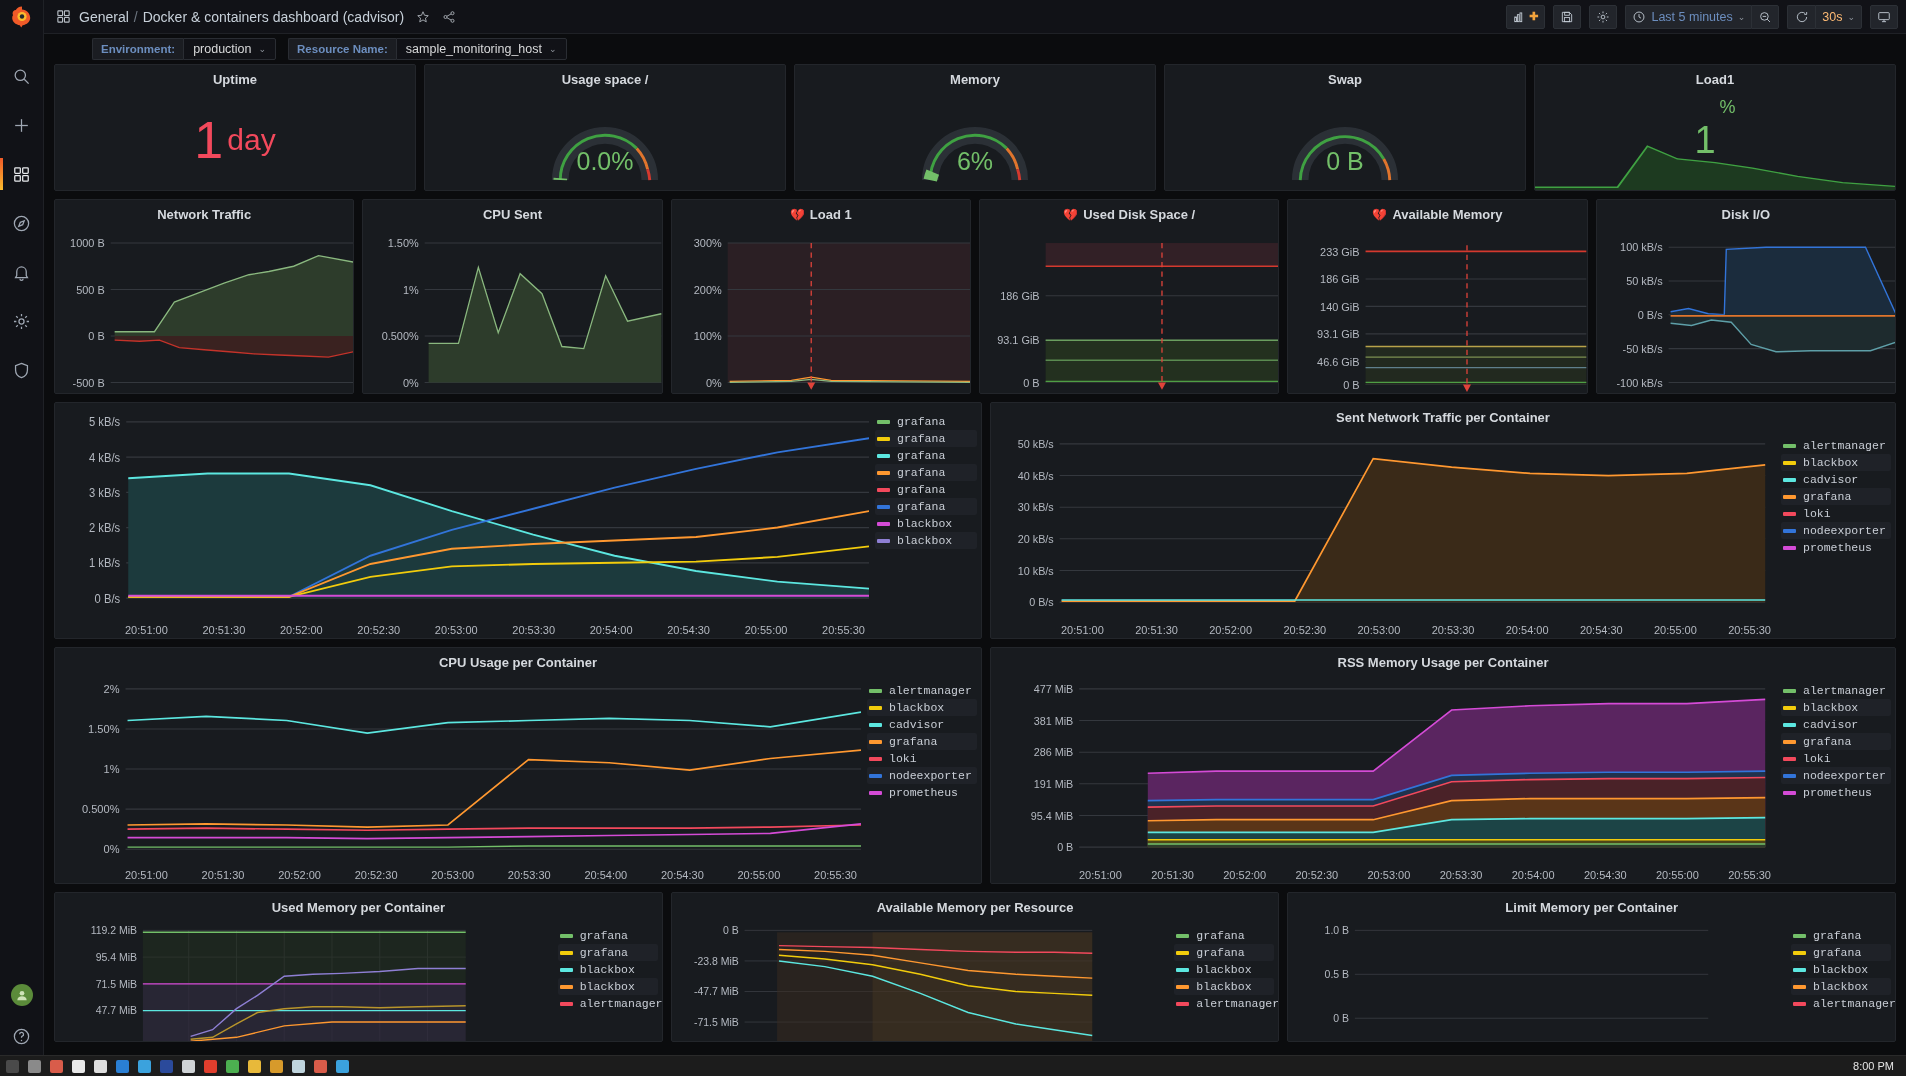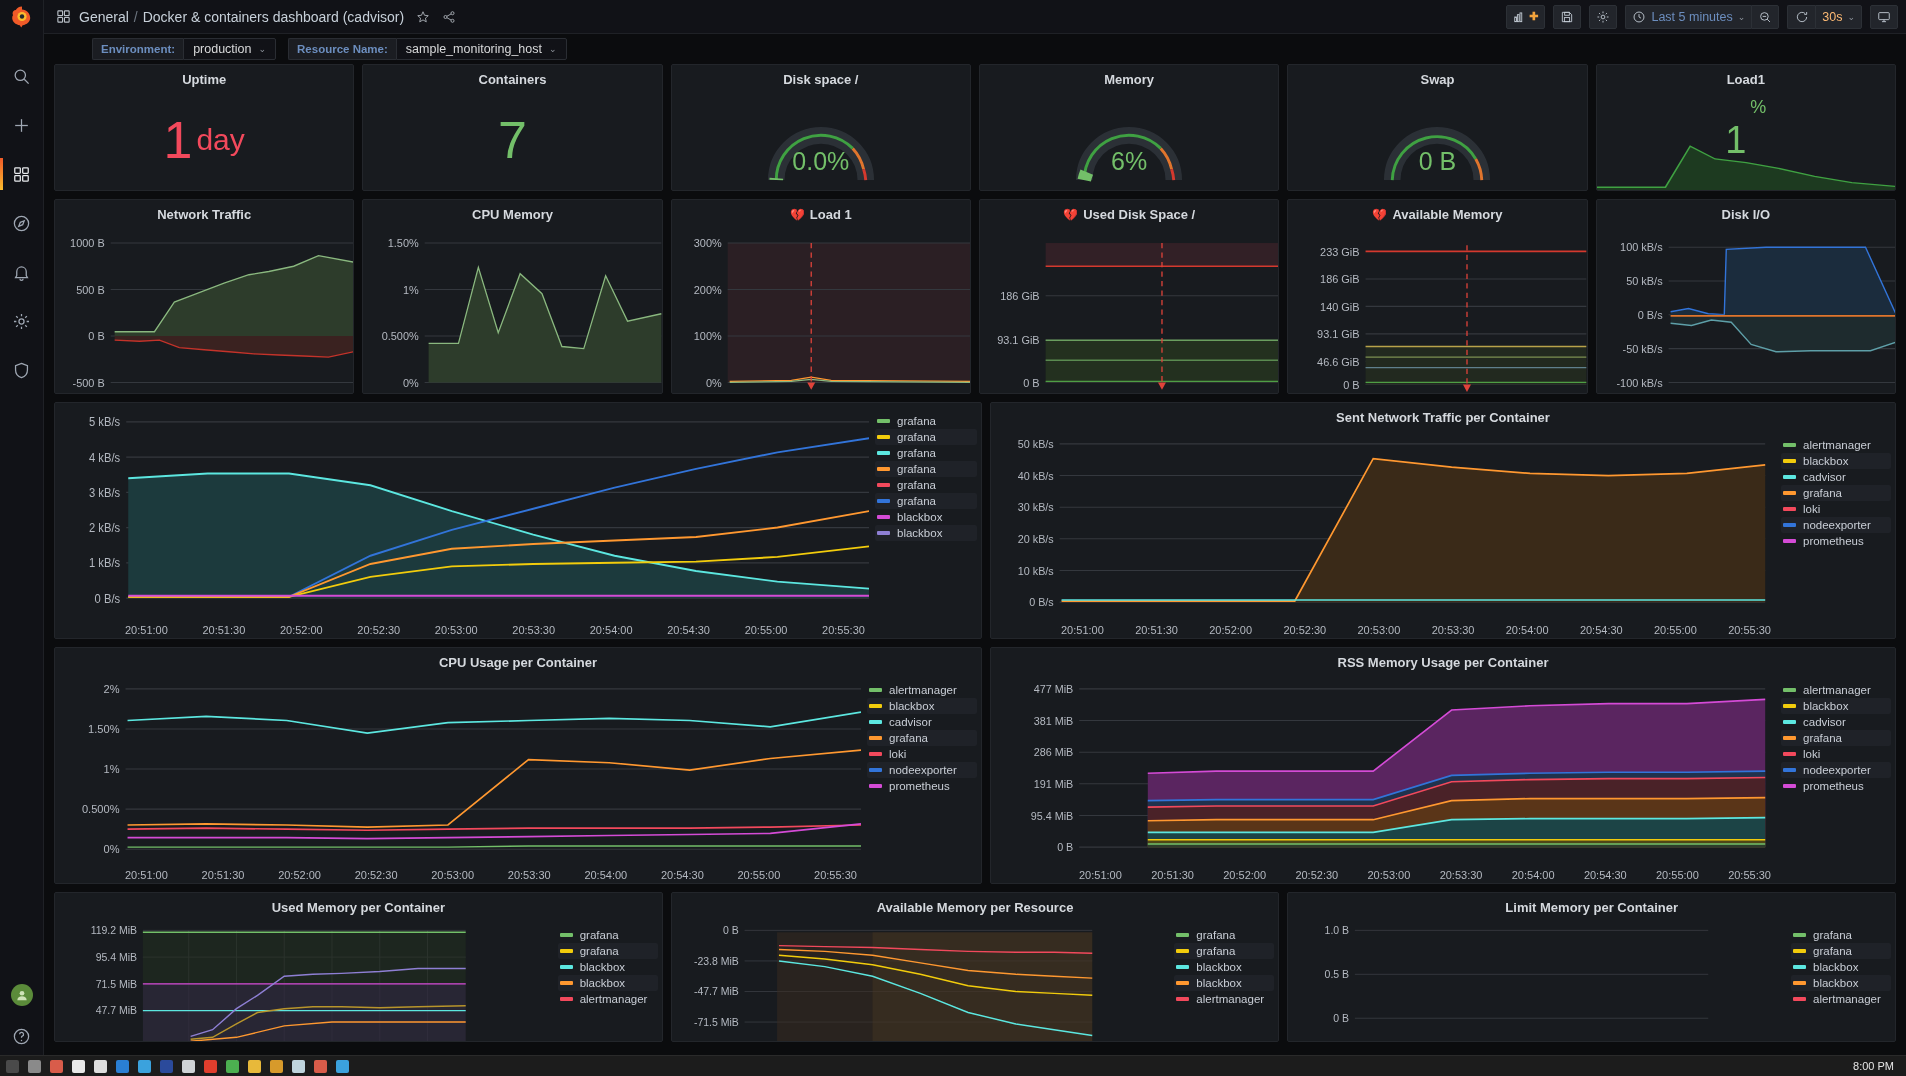--- a/index.html
+++ b/index.html
@@ -99,21 +99,21 @@
   .stat-unit.sm { font-size: 18px; align-self: flex-start; margin-top: 8px; }
   .green { color: #73bf69; }
   .redc { color: #f2495c; }
 
   
   .gauge-wrap { display: flex; align-items: flex-end; justify-content: center; height: 100%; padding-bottom: 6px; }
   .gauge-val { position: absolute; width: 100%; text-align: center; bottom: 14px; font-size: 25px; color: #73bf69; }
 
   
   .legend { display: flex; flex-direction: column; font-size: 11.5px; padding: 10px 4px 4px 6px; overflow: hidden; }
-  .lrow { display: flex; align-items: center; gap: 7px; padding: 2px 6px 2px 2px; border-radius: 2px; white-space: nowrap; }
+  .lrow { display: flex; align-items: center; gap: 7px; padding: 2px 6px 2px 2px; border-radius: 2px; white-space: nowrap; font-family: Liberation Mono, monospace; }
   .lrow:nth-child(even) { background: #1f2228; }
   .lswatch { width: 13px; height: 4px; border-radius: 1px; flex: 0 0 13px; }
   .lname { color: #c9ced6; }
 
   .graph-area { display: flex; height: 100%; }
   .plot { flex: 1; min-width: 0; position: relative; }
   .plot svg { width: 100%; height: 100%; display: block; }
 
   .axis-txt { font-size: 11px; fill: #b4b9c1; font-family: "Liberation Sans", sans-serif; }
   .grid-l { stroke: #34383e; stroke-width: 1; }
@@ -321,29 +321,23 @@
       <div class="row" style="height:127px">
 
         <div class="panel" style="flex:1">
           <div class="ptitle">Uptime</div>
           <div class="pbody stat-big">
             <span class="stat-num redc">1</span>
             <span class="stat-unit redc">day</span>
           </div>
         </div>
 
-        <div class="panel" style="flex:1">
-          <div class="ptitle">Containers</div>
-          <div class="pbody stat-big">
-            <span class="stat-num green">7</span>
-          </div>
-        </div>
-
-        <div class="panel" style="flex:1">
-          <div class="ptitle">Disk space /</div>
+
+        <div class="panel" style="flex:1">
+          <div class="ptitle">Usage space /</div>
           <div class="pbody">
             <div class="gauge-wrap">
               <svg viewBox="0 0 120 74" width="118" height="72">
                 <path d="M14 70 A46 46 0 0 1 106 70" fill="none" stroke="#2b3036" stroke-width="17"></path>
                 <path d="M14 70 A46 46 0 0 1 92.6 37.4" fill="none" stroke="#3fa142" stroke-width="3"></path>
                 <path d="M92.6 37.4 A46 46 0 0 1 103.8 58.8" fill="none" stroke="#e0752d" stroke-width="3"></path>
                 <path d="M103.8 58.8 A46 46 0 0 1 106 70" fill="none" stroke="#d4392e" stroke-width="3"></path>
                 <path d="M14 70 A46 46 0 0 1 14.1 68.2" fill="none" stroke="#73bf69" stroke-width="14"></path>
               </svg>
             </div>
@@ -412,21 +406,21 @@
               <path d="M60,110 L85,111 L105,110 L125,117 L150,119 L175,121 L200,123 L225,124 L250,125 L275,126 L300,121" fill="none" stroke="#c4332a" stroke-width="1.3"></path>
               <text class="axis-txt" x="50" y="22" text-anchor="end">1000 B</text>
               <text class="axis-txt" x="50" y="66" text-anchor="end">500 B</text>
               <text class="axis-txt" x="50" y="110" text-anchor="end">0 B</text>
               <text class="axis-txt" x="50" y="154" text-anchor="end">-500 B</text>
             </svg>
           </div>
         </div>
 
         <div class="panel" style="flex:1">
-          <div class="ptitle">CPU Memory</div>
+          <div class="ptitle">CPU Sent</div>
           <div class="pbody plot">
             <svg viewBox="0 0 300 160" preserveAspectRatio="none">
               <line class="grid-l" x1="62" y1="18" x2="300" y2="18"></line>
                 <line class="grid-l" x1="62" y1="62" x2="300" y2="62"></line>
               <line class="grid-l" x1="62" y1="106" x2="300" y2="106"></line>
                 <line class="grid-l" x1="62" y1="150" x2="300" y2="150"></line>
               <path d="M66,113 L96,113 L116,41 L136,103 L158,47 L180,66 L200,116 L222,118 L244,49 L266,92 L300,85 L300,150 L66,150 Z" fill="#2d3c2b"></path>
               <path d="M66,113 L96,113 L116,41 L136,103 L158,47 L180,66 L200,116 L222,118 L244,49 L266,92 L300,85" fill="none" stroke="#8ab87f" stroke-width="1.3"></path>
               <text class="axis-txt" x="56" y="22" text-anchor="end">1.50%</text>
               <text class="axis-txt" x="56" y="66" text-anchor="end">1%</text>

